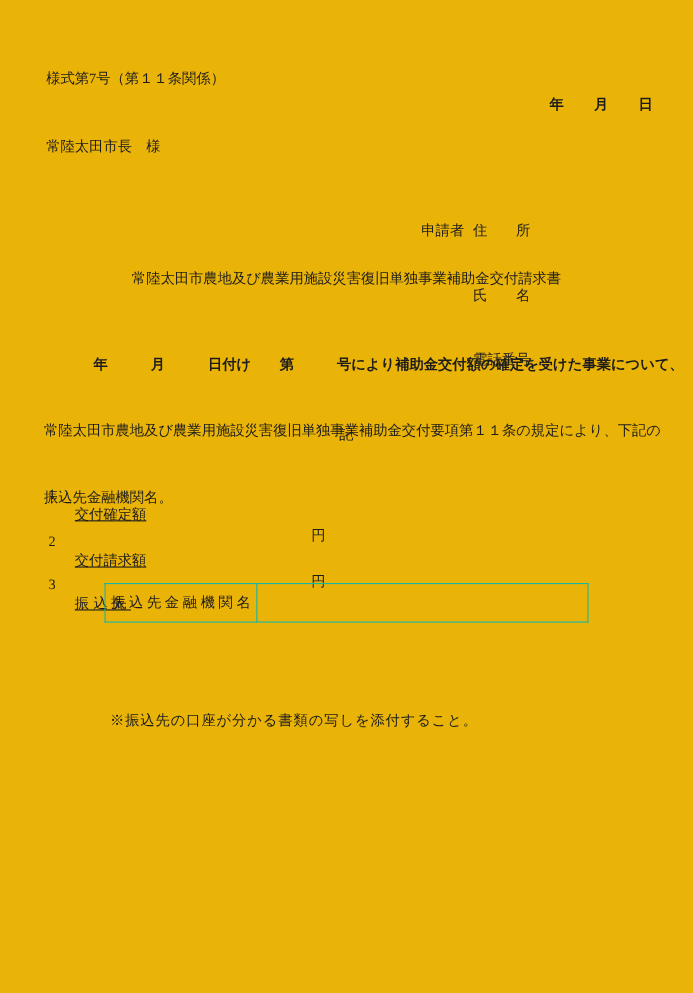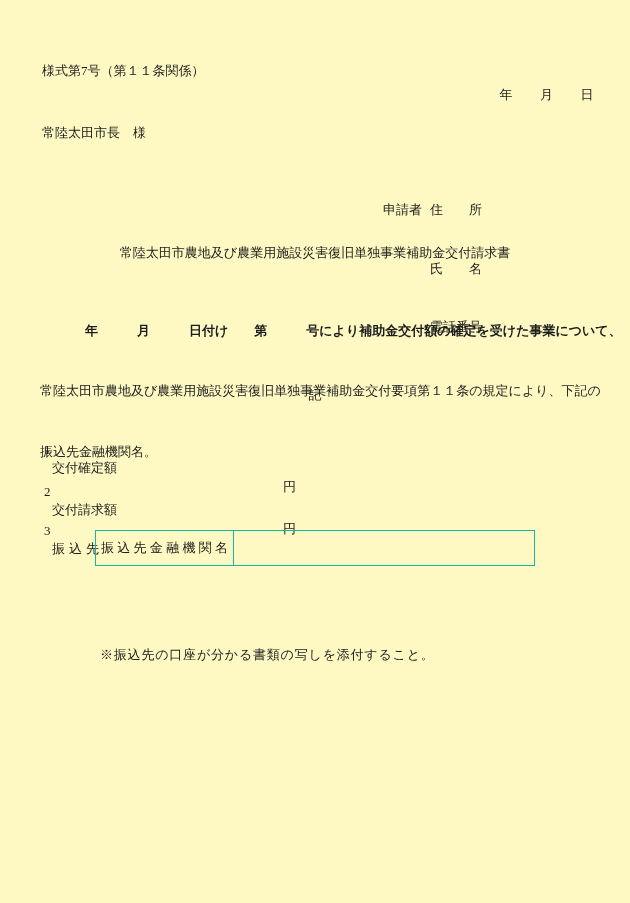--- a/index.html
+++ b/index.html
@@ -4,52 +4,52 @@
 <style>
   html, body {
     margin: 0;
     padding: 0;
     background: #ffffff;
   }
   .page {
     position: relative;
     width: 630px;
     height: 903px;
-    background: #fef9c3;
+    background: #eab308;
     color: #1c1c1c;
     font-family: "Liberation Serif", "DejaVu Serif", serif;
     font-size: 13px;
     line-height: 1.4;
     overflow: hidden;
   }
   .abs { position: absolute; white-space: pre; }
 
   .form-number { left: 42px; top: 62px; }
-  .date-line   { right: 36px; top: 86px; letter-spacing: 0.5px; }
+  .date-line   { right: 36px; top: 86px; letter-spacing: 0.5px; font-weight: bold; }
   .addressee   { left: 42px;  top: 124px; }
 
   .applicant   { left: 383px; top: 165px; }
   .applicant .row { height: 22px; white-space: pre; }
   .applicant .indent { padding-left: 47px; }
   .applicant .gap { display: inline-block; width: 8px; }
 
   .doc-title { left: 0; top: 244px; width: 630px; text-align: center; letter-spacing: 0px; }
 
   .body-text { left: 40px; top: 286px; width: 560px; }
   .body-text .line { height: 23.7px; white-space: pre; }
   .body-text .line1 { text-indent: 45px; font-weight: bold; }
 
   .ki-marker { left: 0; top: 386px; width: 630px; text-align: center; }
 
   .item { left: 0; top: 0; width: 630px; height: 20px; }
   .item-1 { top: 423px; }
   .item-2 { top: 465px; }
   .item-3 { top: 504px; }
   .item .no    { position: absolute; left: 44px; }
-  .item .label { position: absolute; left: 52px; }
+  .item .label { position: absolute; left: 68px; text-decoration: underline; }
   .item-3 .label { letter-spacing: 4px; }
   .item .unit  { position: absolute; left: 283px; }
 
   table.bank {
     position: absolute;
     left: 95px; top: 530px;
     width: 440px;
     border-collapse: collapse;
     table-layout: fixed;
   }

